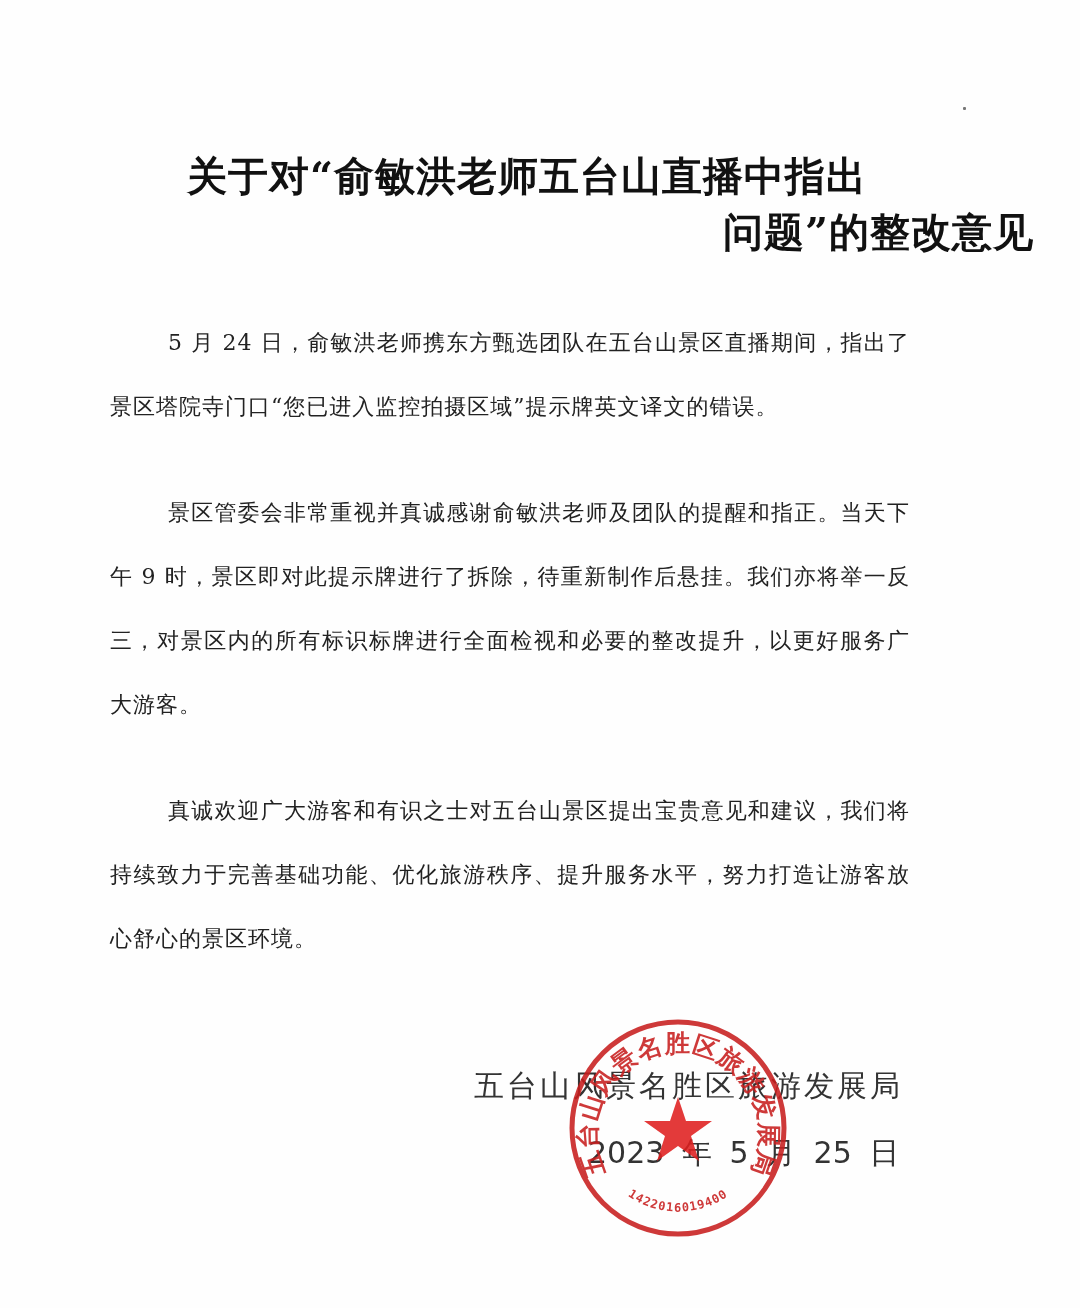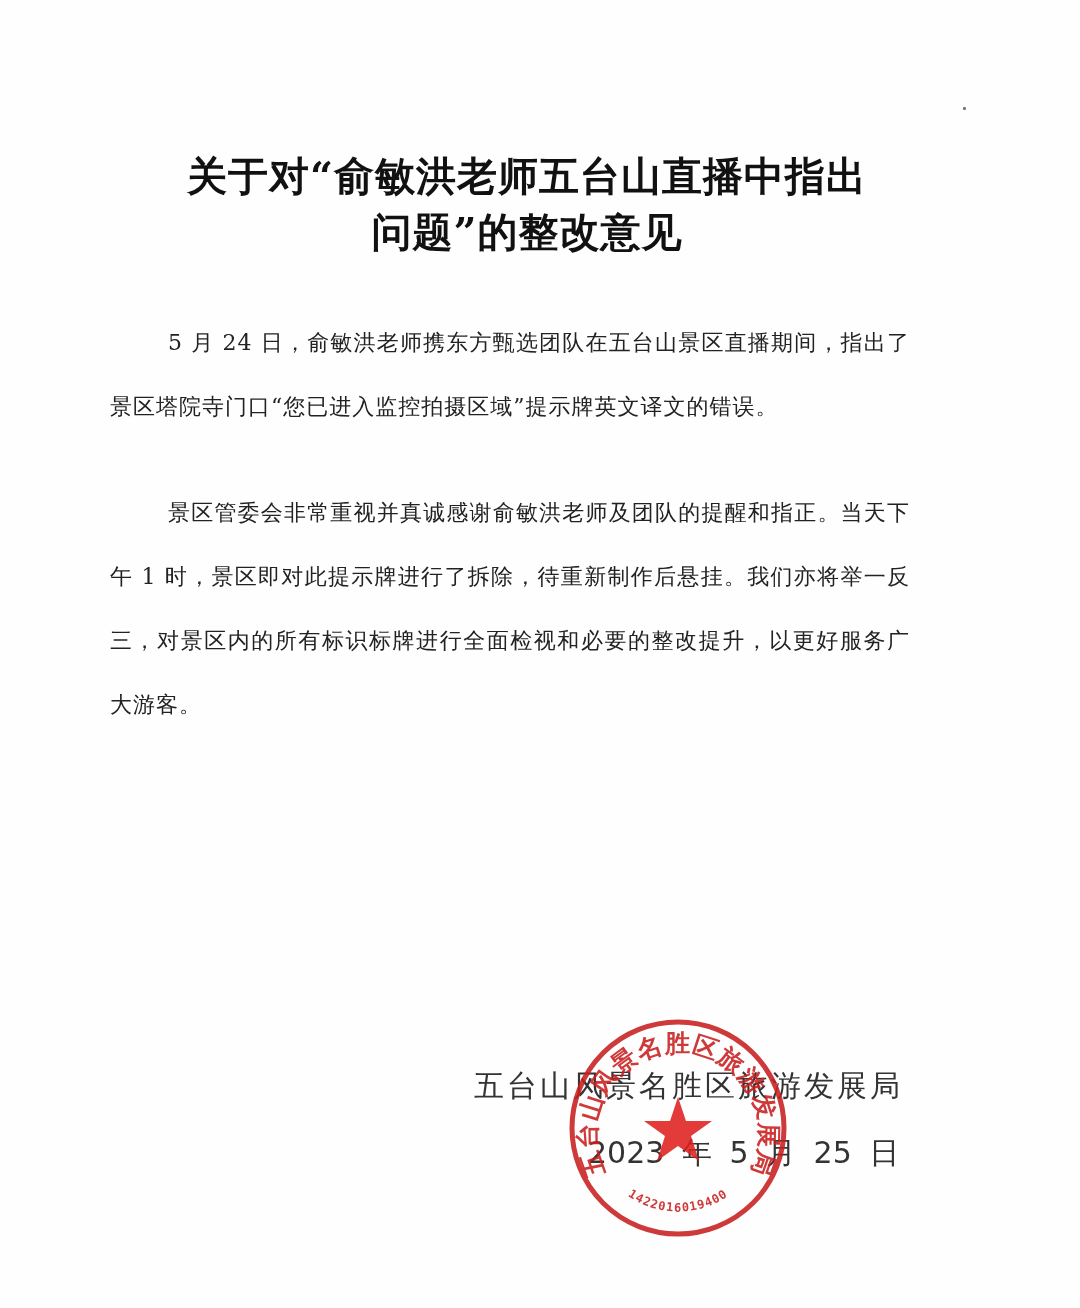--- a/index.html
+++ b/index.html
@@ -34,21 +34,21 @@
       top: 148px;
       text-align: center;
       font-family: "DejaVu Serif", "Liberation Serif", serif;
       font-weight: bold;
       font-size: 40px;
       line-height: 56px;
       letter-spacing: 1px;
       color: #111;
     }
     .title .line1 { display: block; padding-right: 26px; }
-    .title .line2 { display: block; padding-right: 26px; }
+    .title .line2 { display: block; padding-right: 46px; text-align: right; }
     .body-text {
       position: absolute;
       left: 110px;
       width: 800px;
       font-size: 22px;
       line-height: 64px;
       color: #222;
       text-align: justify;
       letter-spacing: 1px;
     }
@@ -90,23 +90,26 @@
   <h1 class="title" style="margin:0;">
     <span class="line1">关于对“俞敏洪老师五台山直播中指出</span>
     <span class="line2">问题”的整改意见</span>
   </h1>
 
   <div class="body-text" id="p1">
     <p class="para">5 月 24 日，俞敏洪老师携东方甄选团队在五台山景区直播期间，指出了景区塔院寺门口“您已进入监控拍摄区域”提示牌英文译文的错误。</p>
   </div>
 
   <div class="body-text" id="p2">
-    <p class="para">景区管委会非常重视并真诚感谢俞敏洪老师及团队的提醒和指正。当天下午 1 时，景区即对此提示牌进行了拆除，待重新制作后悬挂。我们亦将举一反三，对景区内的所有标识标牌进行全面检视和必要的整改提升，以更好服务广大游客。</p>
+    <p class="para">景区管委会非常重视并真诚感谢俞敏洪老师及团队的提醒和指正。当天下午 9 时，景区即对此提示牌进行了拆除，待重新制作后悬挂。我们亦将举一反三，对景区内的所有标识标牌进行全面检视和必要的整改提升，以更好服务广大游客。</p>
   </div>
 
+  <div class="body-text" id="p3">
+    <p class="para">真诚欢迎广大游客和有识之士对五台山景区提出宝贵意见和建议，我们将持续致力于完善基础功能、优化旅游秩序、提升服务水平，努力打造让游客放心舒心的景区环境。</p>
+  </div>
 
   <div class="sign-org">五台山风景名胜区旅游发展局</div>
   <div class="sign-date">2023 年 5 月 25 日</div>
 
   <svg class="stamp" viewBox="0 0 222 222" xmlns="http://www.w3.org/2000/svg">
     <defs>
       <path id="arcTop" d="M 36 150 A 82 82 0 1 1 186 150"></path>
       <path id="arcBottom" d="M 50 170 A 88 88 0 0 0 172 170"></path>
     </defs>
     <circle cx="111" cy="111" r="106" fill="none" stroke="#c81e1e" stroke-width="5"></circle>

